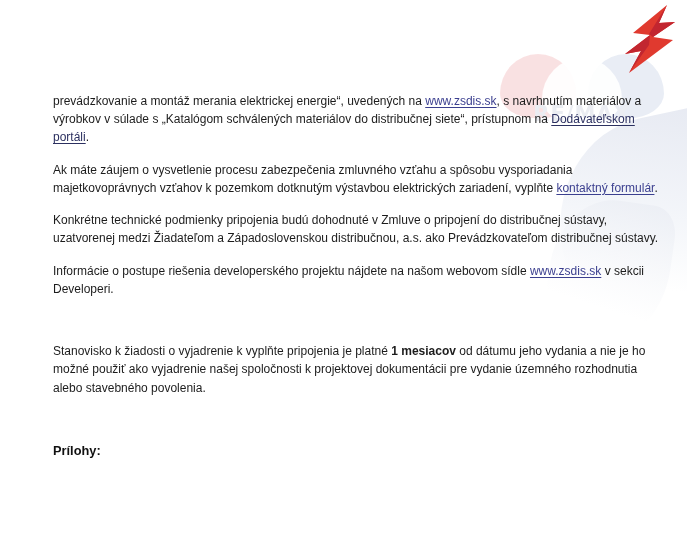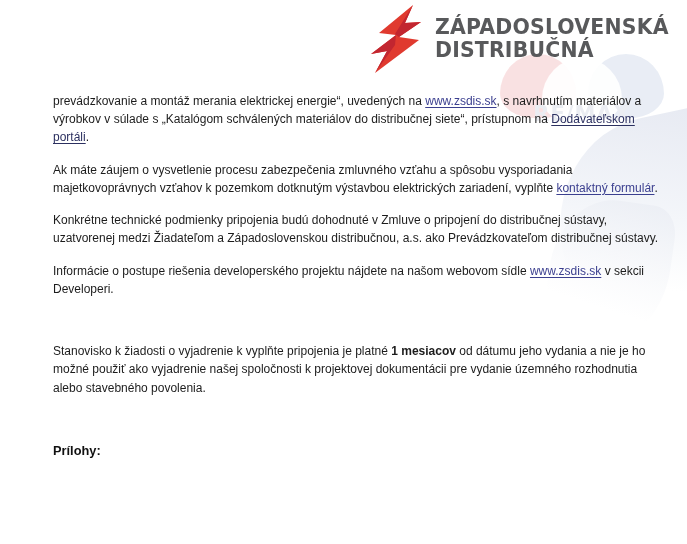--- a/index.html
+++ b/index.html
@@ -178,24 +178,20 @@
     </div>
   </div>
 
   <div class="header">
     <svg class="logo-bolt" viewBox="0 0 58 70" aria-hidden="true">
       <polygon points="44,1 10,29 27,31 2,50 18,47 6,69 50,36 30,33 52,18 36,19" fill="#e03a2f"></polygon>
       <polygon points="44,1 26,30 30,33 52,18 36,19" fill="#c22630"></polygon>
       <polygon points="6,69 26,40 30,33 52,18 36,19" fill="#b21f28" opacity="0.0"></polygon>
       <polygon points="27,31 2,50 18,47 6,69 26,41" fill="#c22630"></polygon>
     </svg>
-    <div class="logo-words">
-      <span class="logo-line">ZÁPADOSLOVENSKÁ</span>
-      <span class="logo-line">DISTRIBUČNÁ</span>
-    </div>
   </div>
 
   <div class="content">
 
     <p class="para"><span>prevádzkovanie a montáž merania elektrickej energie“, uvedených na </span><a class="link" href="#">www.zsdis.sk</a><span>, s navrhnutím materiálov a výrobkov v súlade s „Katalógom schválených materiálov do distribučnej siete“, prístupnom na </span><a class="link-dark" href="#">Dodávateľskom portáli</a><span>.</span></p>
 
     <p class="para"><span>Ak máte záujem o vysvetlenie procesu zabezpečenia zmluvného vzťahu a spôsobu vysporiadania majetkovoprávnych vzťahov k pozemkom dotknutým výstavbou elektrických zariadení, vyplňte </span><a class="link" href="#">kontaktný formulár</a><span>.</span></p>
 
     <p class="para">Konkrétne technické podmienky pripojenia budú dohodnuté v Zmluve o pripojení do distribučnej sústavy, uzatvorenej medzi Žiadateľom a Západoslovenskou distribučnou, a.s. ako Prevádzkovateľom distribučnej sústavy.</p>
 

